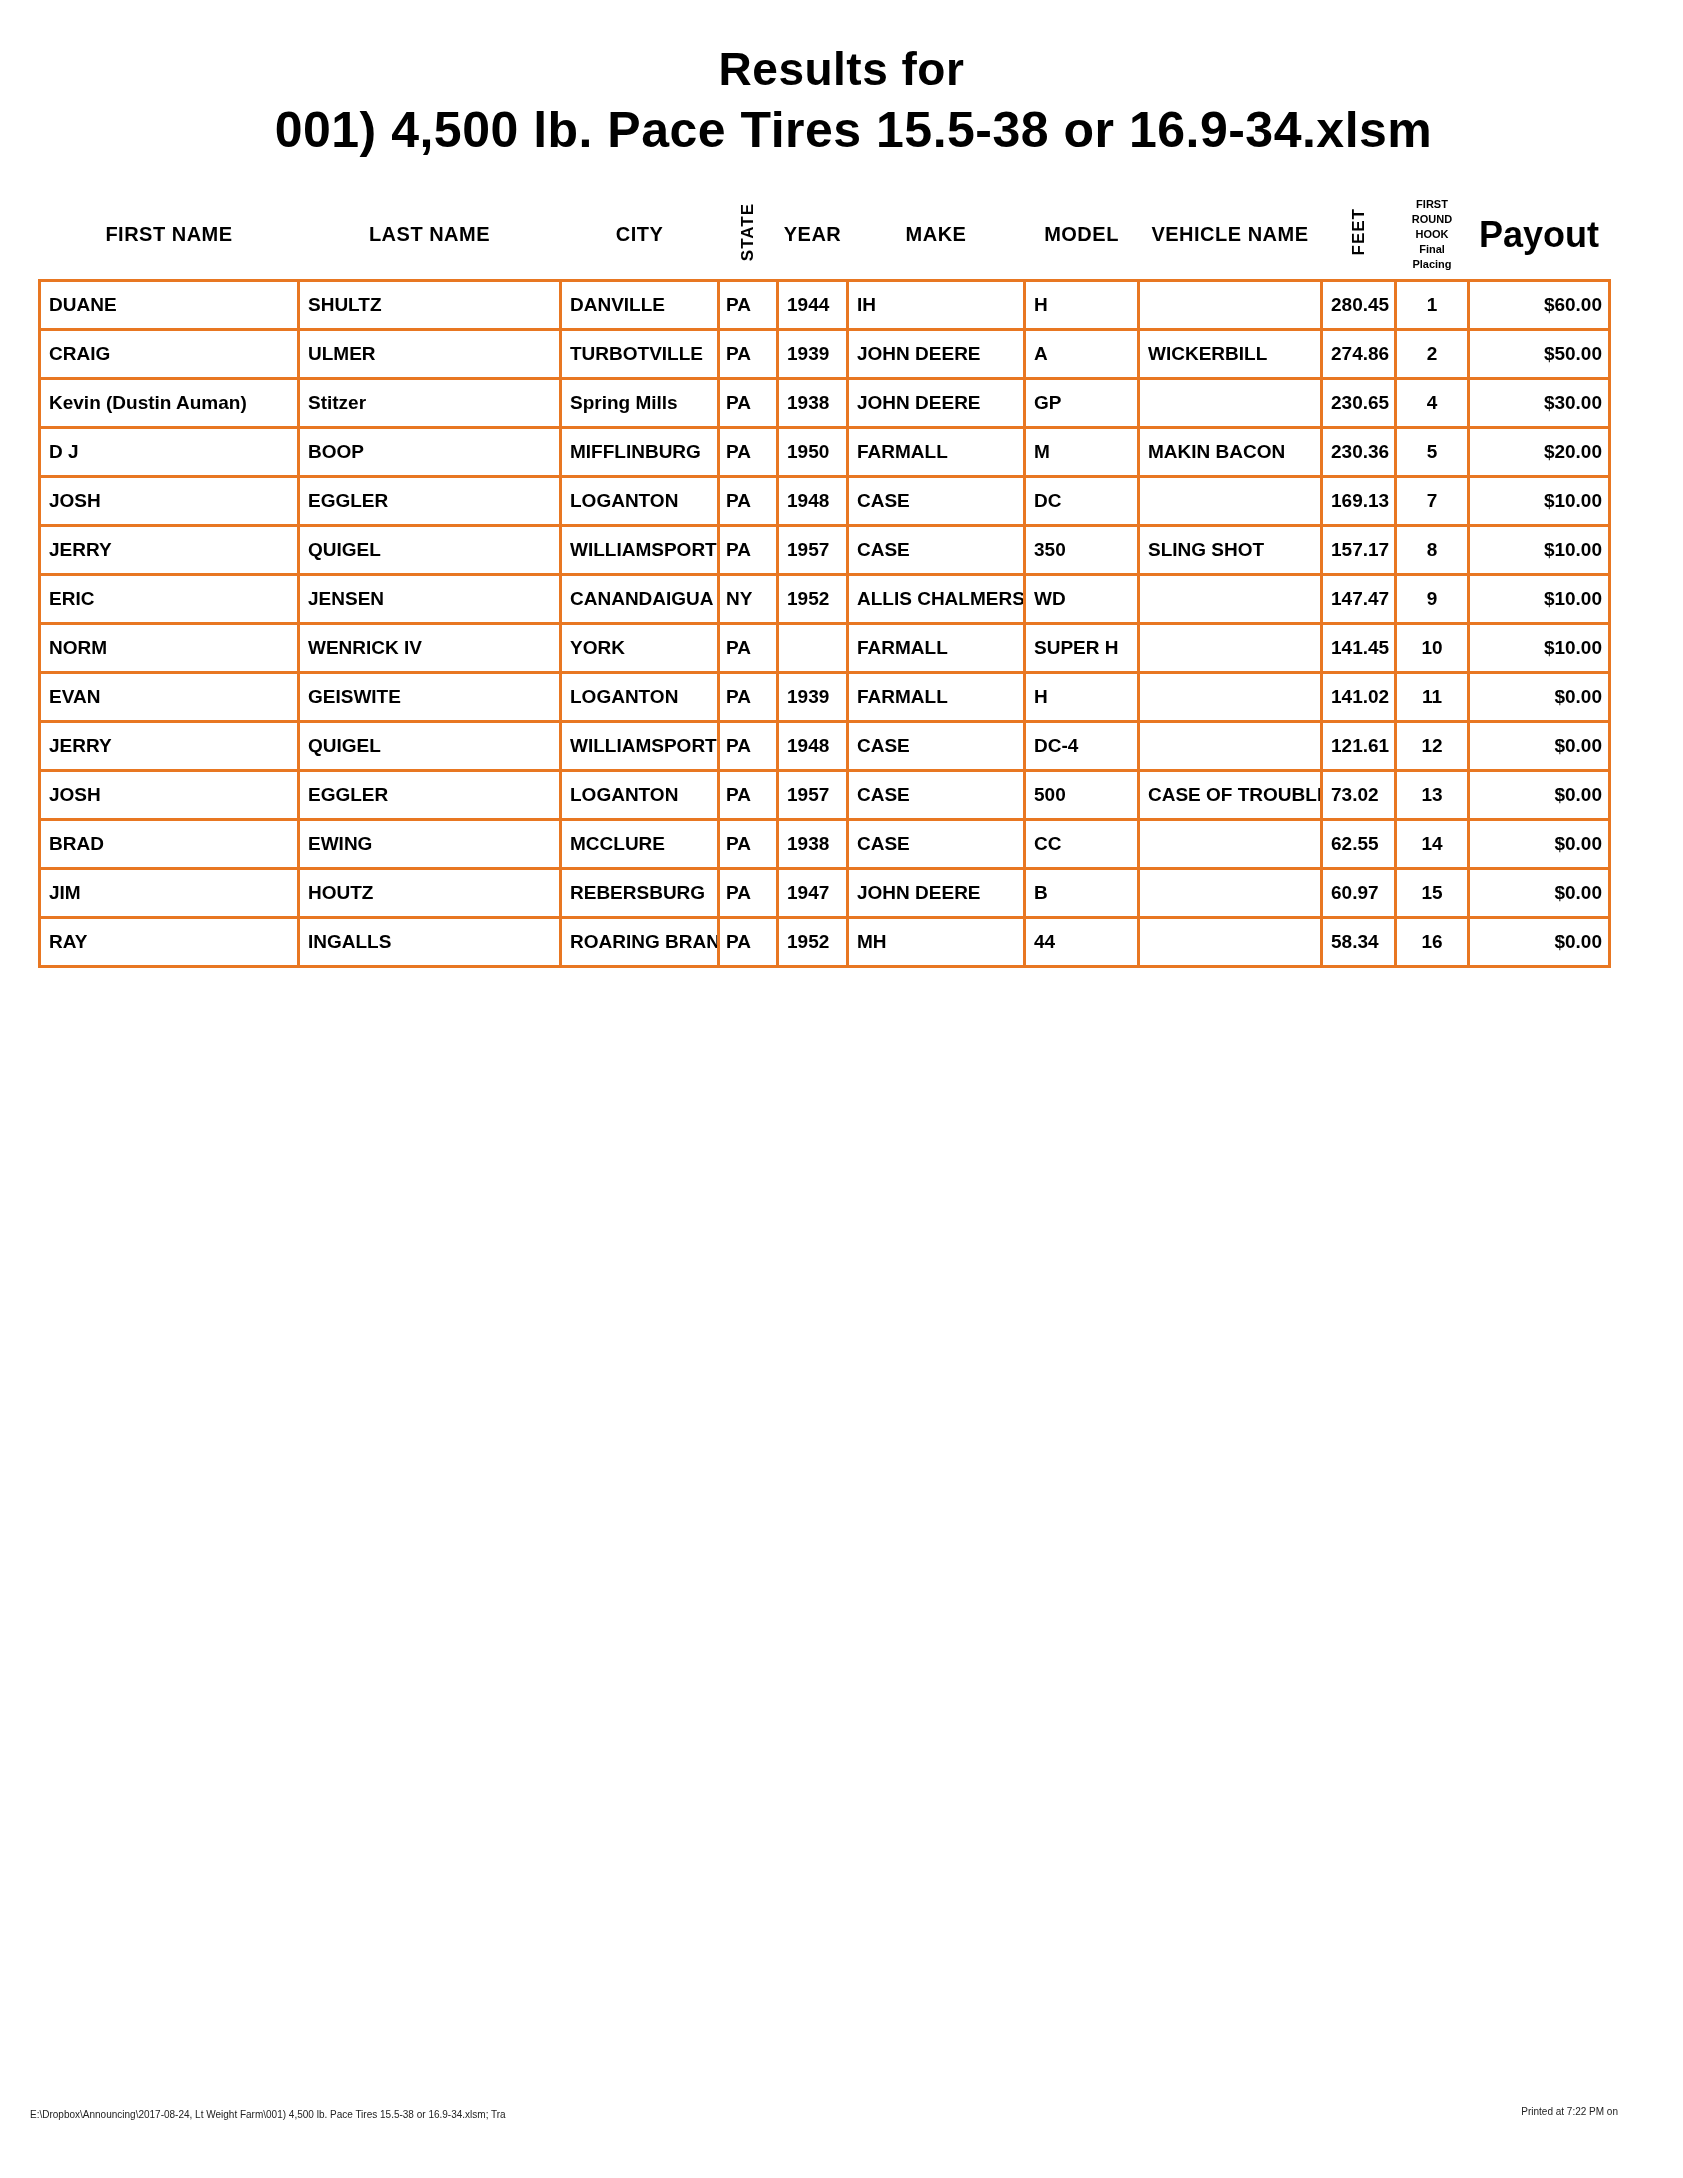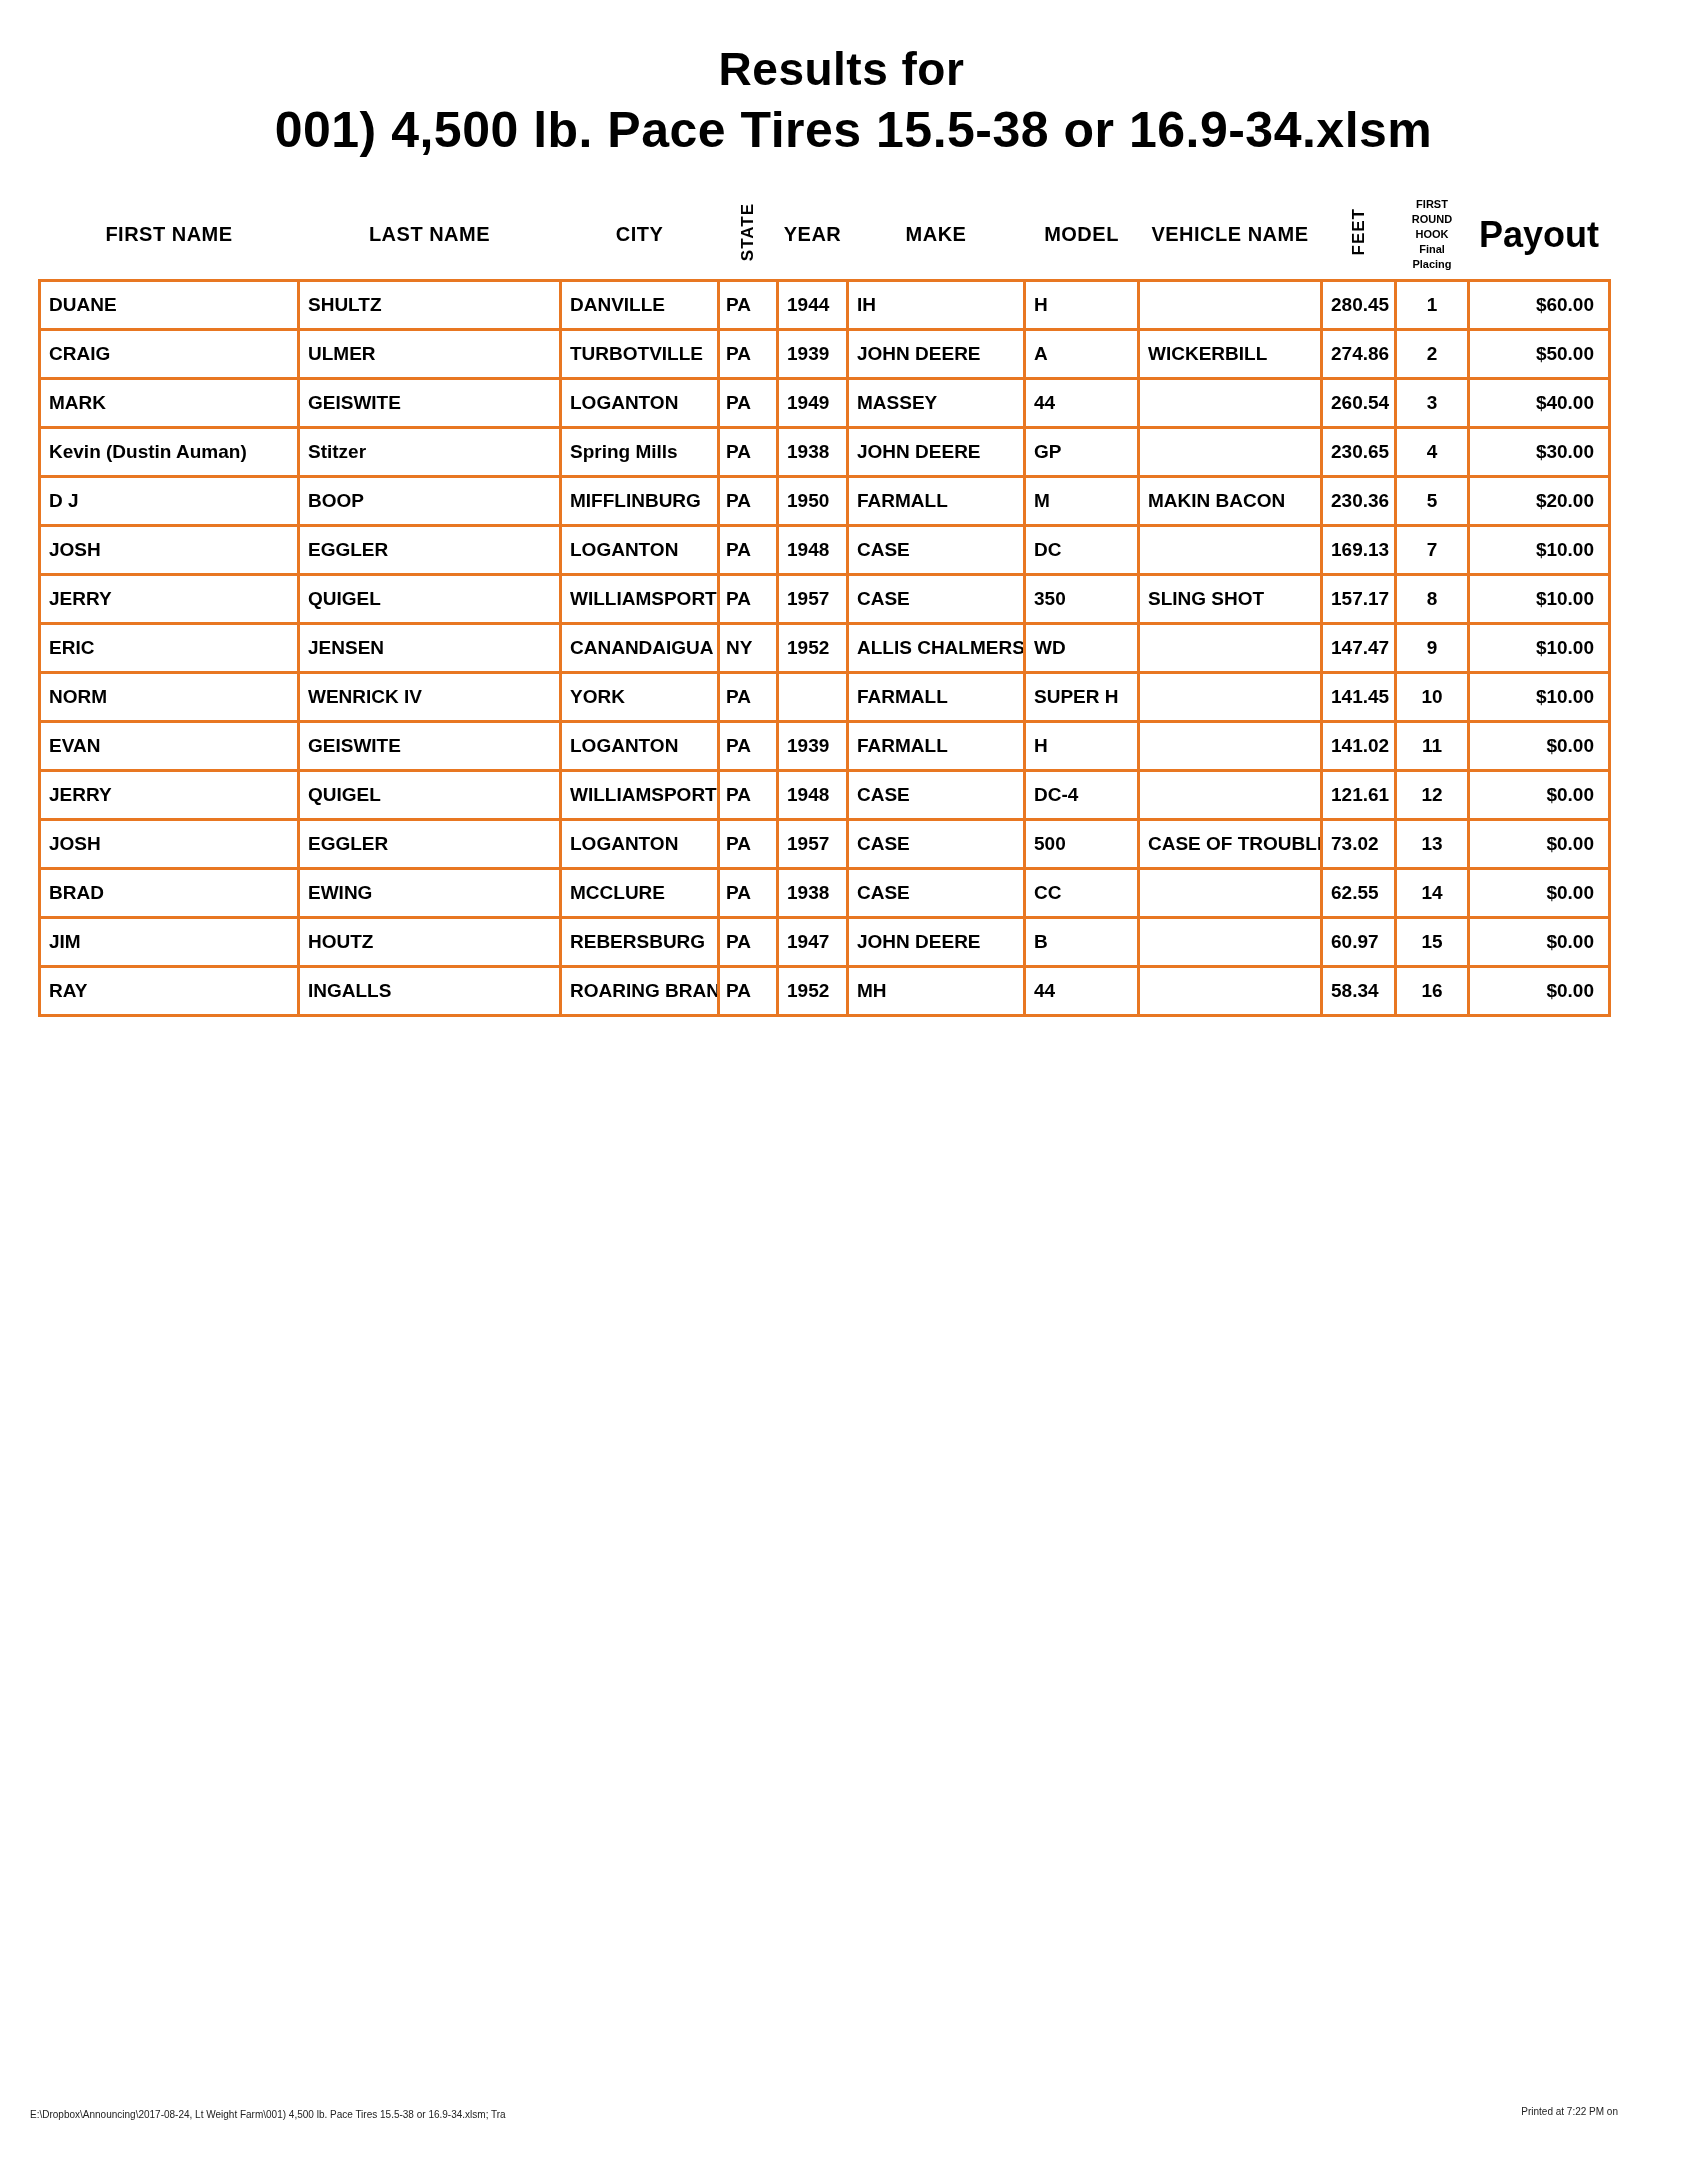--- a/index.html
+++ b/index.html
@@ -71,21 +71,21 @@
     font-size:19px;
     font-weight:bold;
     padding:0 8px;
     white-space:nowrap;
     overflow:hidden;
     vertical-align:middle;
     text-align:left;
   }
   table.results tbody td.col-feet{text-align:left;padding-right:5px;}
   table.results tbody td.col-placing{text-align:center;padding:0 2px;}
-  table.results tbody td.col-payout{text-align:right;padding-right:14px;}
+  table.results tbody td.col-payout{text-align:right;padding-right:6px;}
   table.results tbody td.col-state{padding:0 6px;}
   .footer-left{
     position:absolute;
     left:30px; top:2109px;
     font-size:10px;
     color:#222;
     white-space:nowrap;
   }
   .footer-right{
     position:absolute;
@@ -160,33 +160,20 @@
           <td class="col-state">PA</td>
           <td class="col-year">1939</td>
           <td class="col-make">JOHN DEERE</td>
           <td class="col-model">A</td>
           <td class="col-vehicle">WICKERBILL</td>
           <td class="col-feet">274.86</td>
           <td class="col-placing">2</td>
           <td class="col-payout">$50.00</td>
         </tr>
         <tr>
-          <td class="col-first">MARK</td>
-          <td class="col-last">GEISWITE</td>
-          <td class="col-city">LOGANTON</td>
-          <td class="col-state">PA</td>
-          <td class="col-year">1949</td>
-          <td class="col-make">MASSEY</td>
-          <td class="col-model">44</td>
-          <td class="col-vehicle"></td>
-          <td class="col-feet">260.54</td>
-          <td class="col-placing">3</td>
-          <td class="col-payout">$40.00</td>
-        </tr>
-        <tr>
           <td class="col-first">Kevin (Dustin Auman)</td>
           <td class="col-last">Stitzer</td>
           <td class="col-city">Spring Mills</td>
           <td class="col-state">PA</td>
           <td class="col-year">1938</td>
           <td class="col-make">JOHN DEERE</td>
           <td class="col-model">GP</td>
           <td class="col-vehicle"></td>
           <td class="col-feet">230.65</td>
           <td class="col-placing">4</td>

